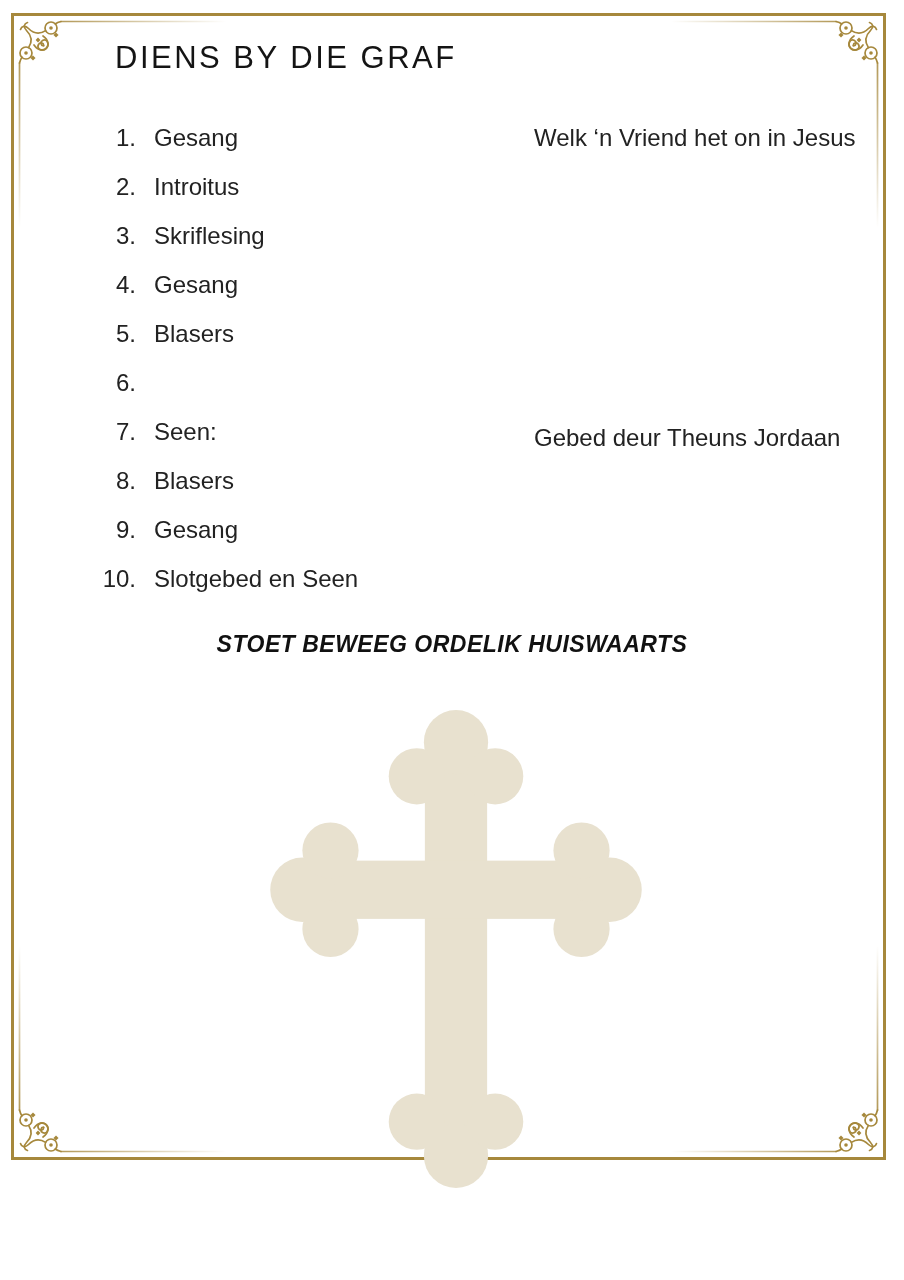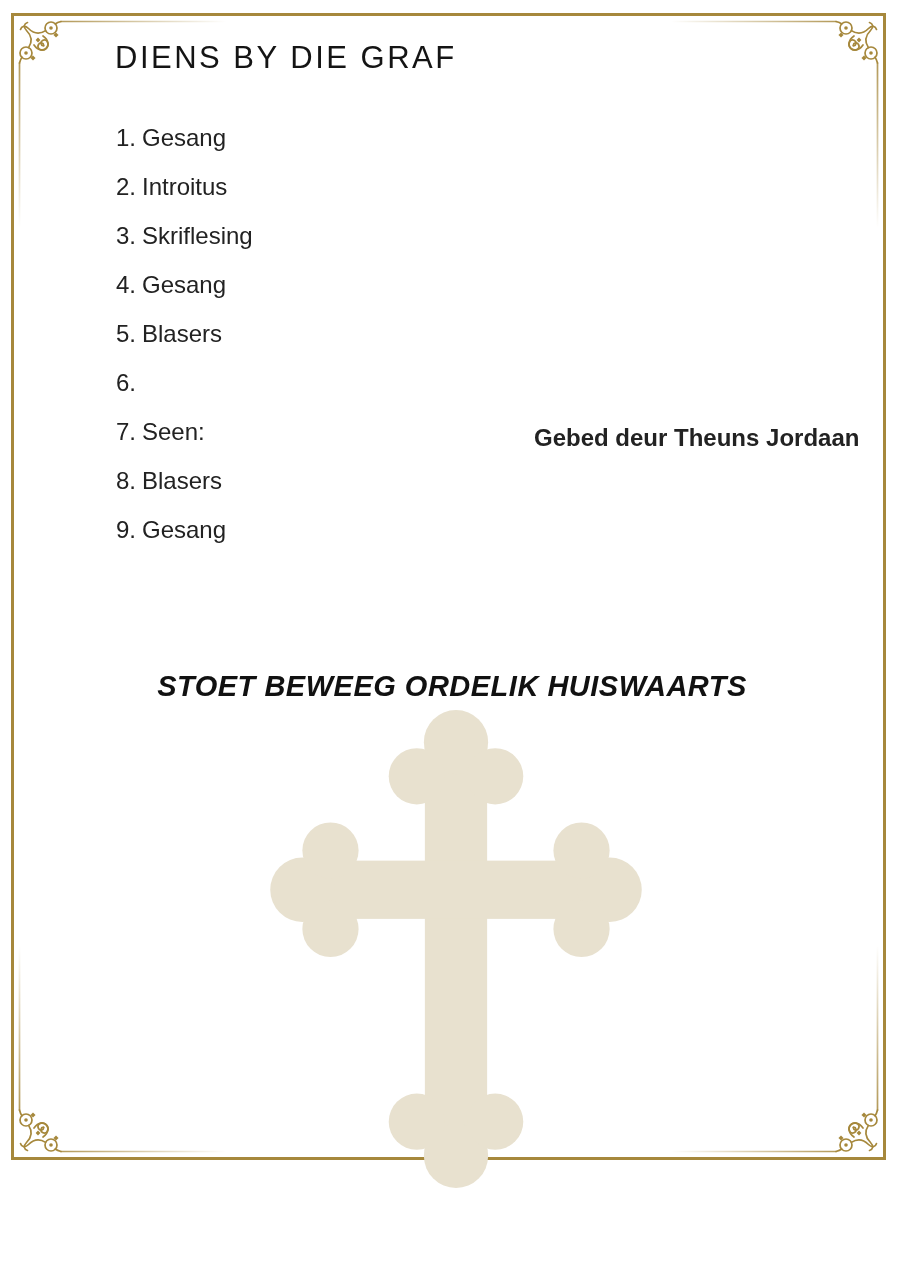--- a/index.html
+++ b/index.html
@@ -32,28 +32,28 @@
   .title {
     position:absolute; left:115px; top:40px;
     font-size:31px; font-weight:500; letter-spacing:2.5px;
     color:#141414; white-space:nowrap;
   }
 
   
   .program-list { position:absolute; left:90px; top:113px; width:772px; }
   .row { position:relative; display:flex; align-items:center; height:49px; font-size:24px; color:#222; }
   .num { width:46px; text-align:right; flex:0 0 46px; }
-  .label { margin-left:6px; white-space:nowrap; }
+  .label { margin-left:18px; white-space:nowrap; }
   .note { position:absolute; left:444px; white-space:nowrap; }
-  .note-lower { transform:translateY(6px);font-weight:bold; }
+  .note-lower { transform:translateY(6px); }
 
   
   .closing {
-    position:absolute; left:0; top:670px; width:904px;
-    text-align:center; font-size:29px; font-weight:bold; font-style:italic;
+    position:absolute; left:0; top:631px; width:904px;
+    text-align:center; font-size:23px; font-weight:bold; font-style:italic;
     letter-spacing:0.5px; color:#111;
   }
 
   
   svg.cross { position:absolute; left:270px; top:708px; width:372px; height:482px; }
 </style>
 </head>
 <body>
 
 <div class="page">
@@ -106,20 +106,21 @@
   <svg class="corner br" viewBox="0 0 240 240">
       <use href="#flourish"></use>
     </svg>
 
   <h1 class="title">DIENS BY DIE GRAF</h1>
 
   <div class="program-list">
     <div class="row">
       <span class="num">1.</span>
       <span class="label">Gesang</span>
+      <span class="note">Welk ‘n Vriend het on in Jesus</span>
     </div>
     <div class="row">
       <span class="num">2.</span>
       <span class="label">Introitus</span>
     </div>
     <div class="row">
       <span class="num">3.</span>
       <span class="label">Skriflesing</span>
     </div>
     <div class="row">
@@ -139,20 +140,24 @@
       <span class="note note-lower">Gebed deur Theuns Jordaan</span>
     </div>
     <div class="row">
       <span class="num">8.</span>
       <span class="label">Blasers</span>
     </div>
     <div class="row">
       <span class="num">9.</span>
       <span class="label">Gesang</span>
     </div>
+    <div class="row">
+      <span class="num">10.</span>
+      <span class="label">Slotgebed en Seen</span>
+    </div>
   </div>
 
   <div class="closing">STOET BEWEEG ORDELIK HUISWAARTS</div>
 
   <svg class="cross" viewBox="0 0 370 480">
     <g fill="#e8e1cf" stroke="none">
 
       <rect x="154" y="36" width="62" height="406"></rect>
       <rect x="28" y="152" width="314" height="58"></rect>
 

